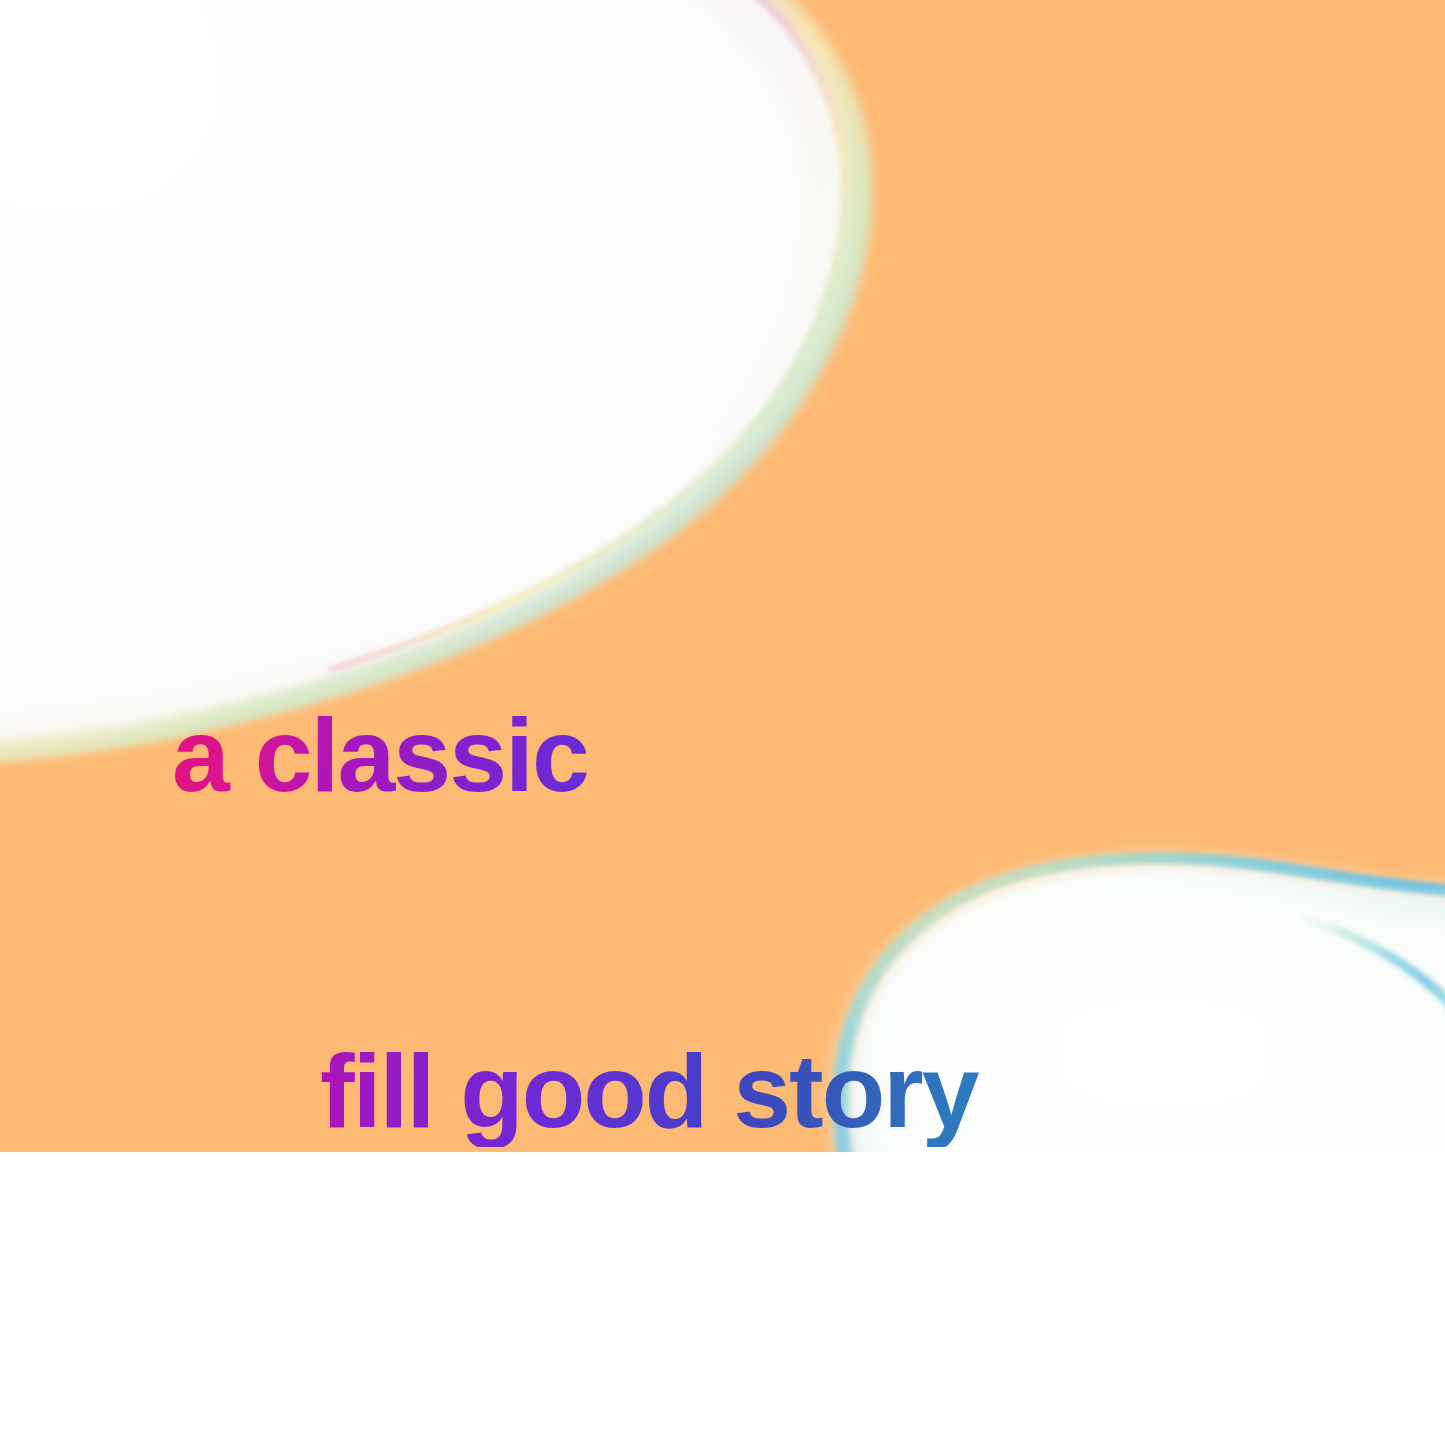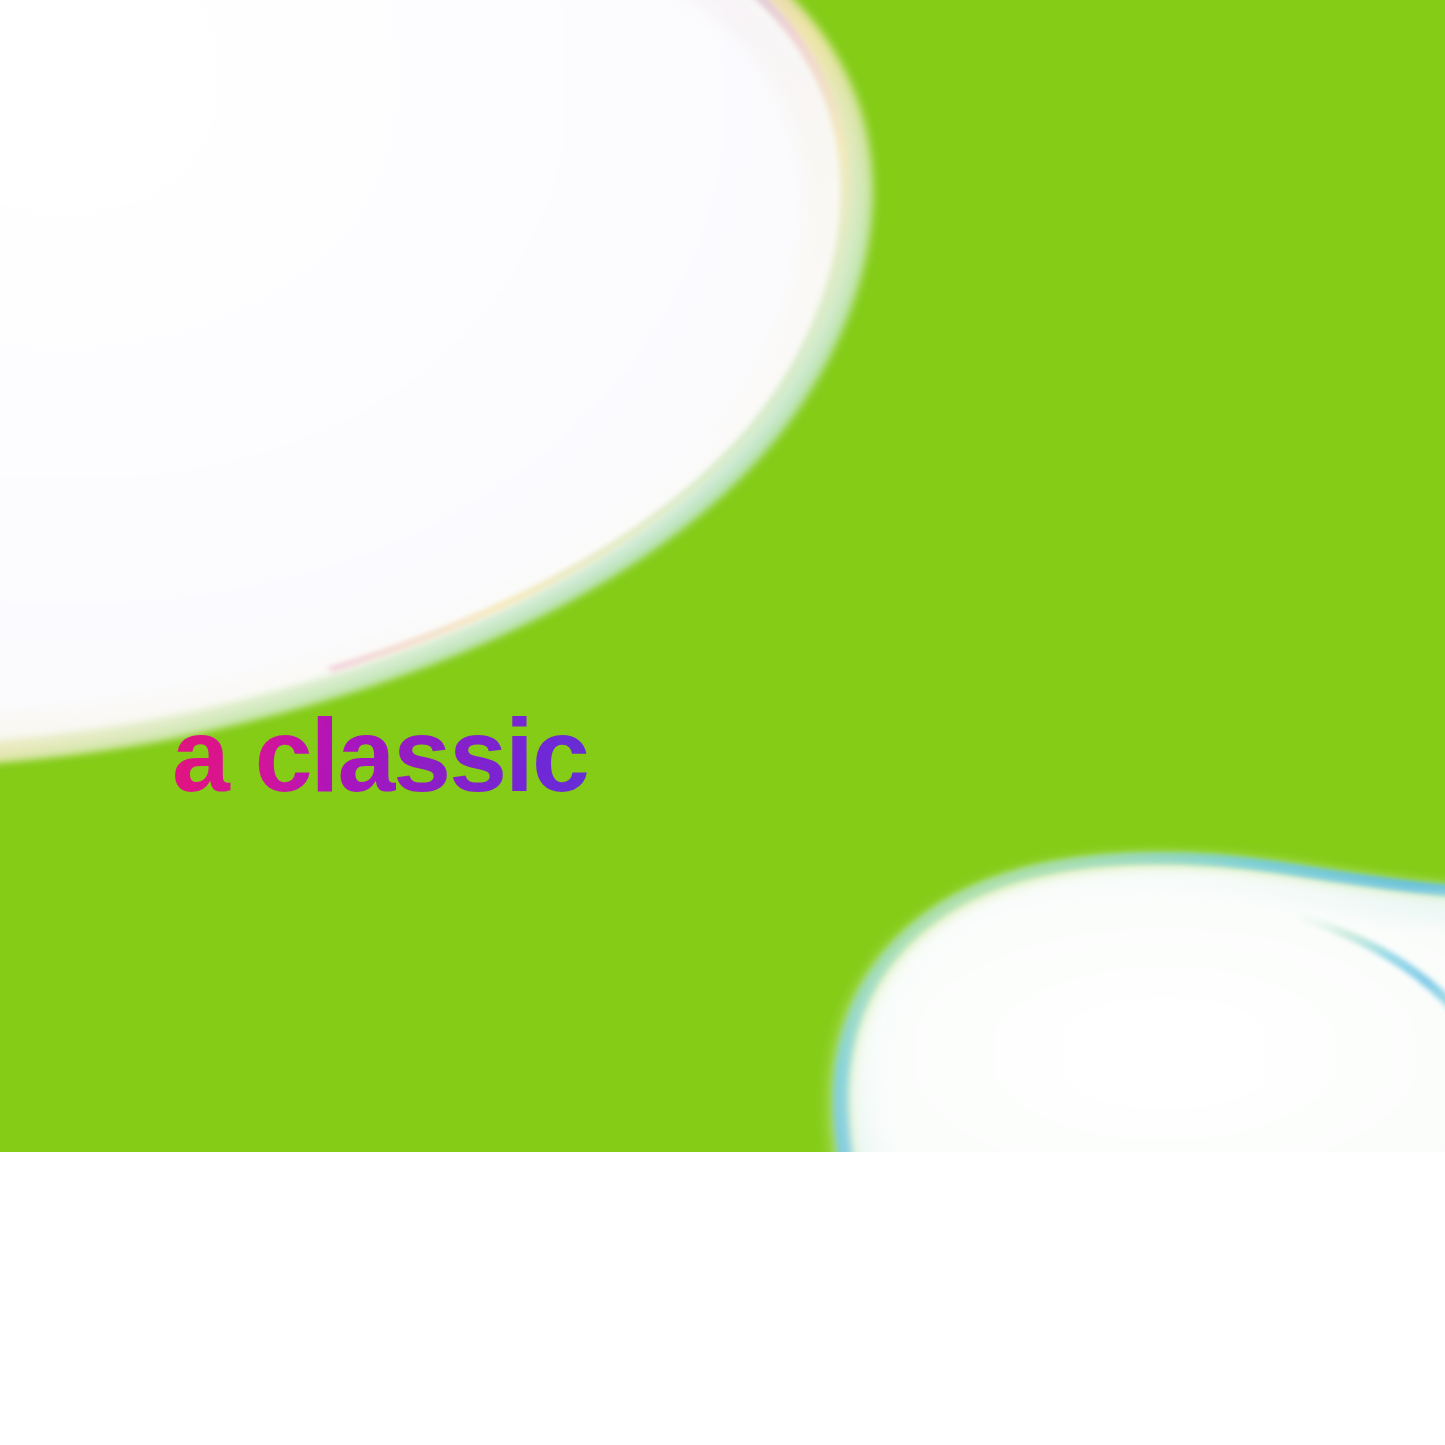--- a/index.html
+++ b/index.html
@@ -5,21 +5,21 @@
 <style>
   html, body {
     margin: 0;
     padding: 0;
     background: #ffffff;
   }
   .canvas {
     position: relative;
     width: 1445px;
     height: 1152px;
-    background: #84cc16;
+    background: #fdba74;
     overflow: hidden;
     font-family: "Liberation Sans", sans-serif;
   }
 
   
   .bubble-layer {
     position: absolute;
     inset: 0;
     pointer-events: none;
   }
@@ -224,17 +224,18 @@
                  C 1376 1180, 1440 1230, 1476 1300
                  C 1500 1348, 1510 1400, 1512 1445" fill="none" stroke="url(#botRim)" stroke-width="11" opacity="0.75" filter="url(#blurRim)"></path>
       </g>
     </svg>
   </div>
 
   <div class="content">
 
     <h1 class="headline">
       <span class="headline-line l1">a classic</span>
+      <span class="headline-line l2">fill good story</span>
     </h1>
 
 
   </div>
 </div>
 
 </body></html>

